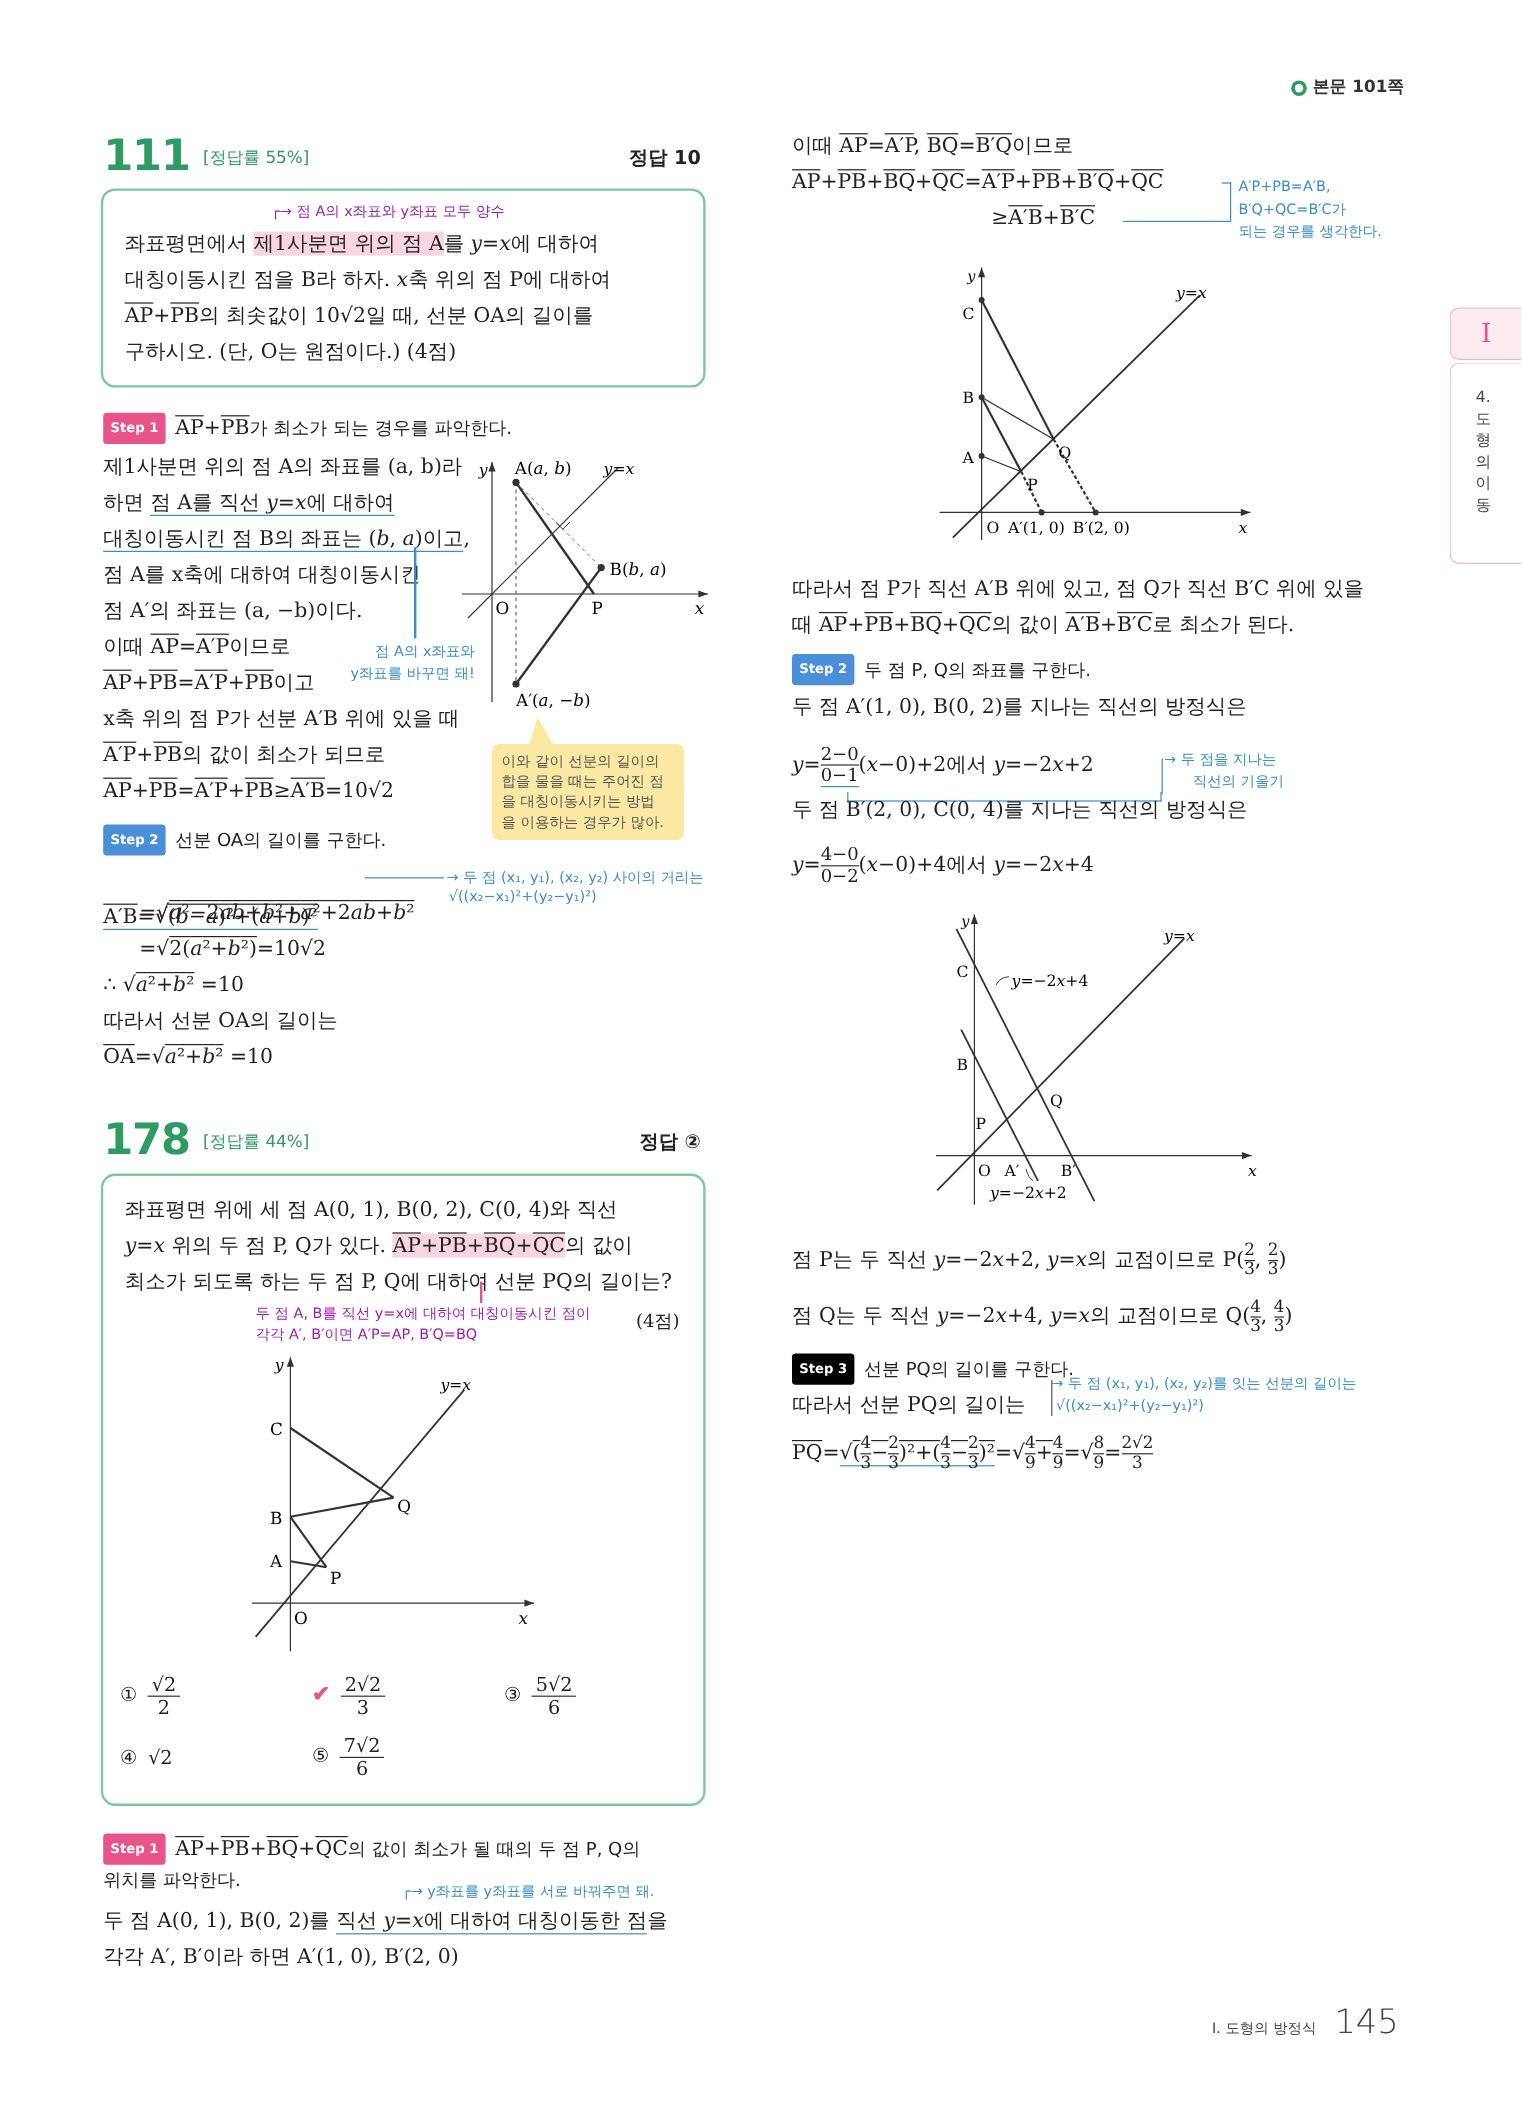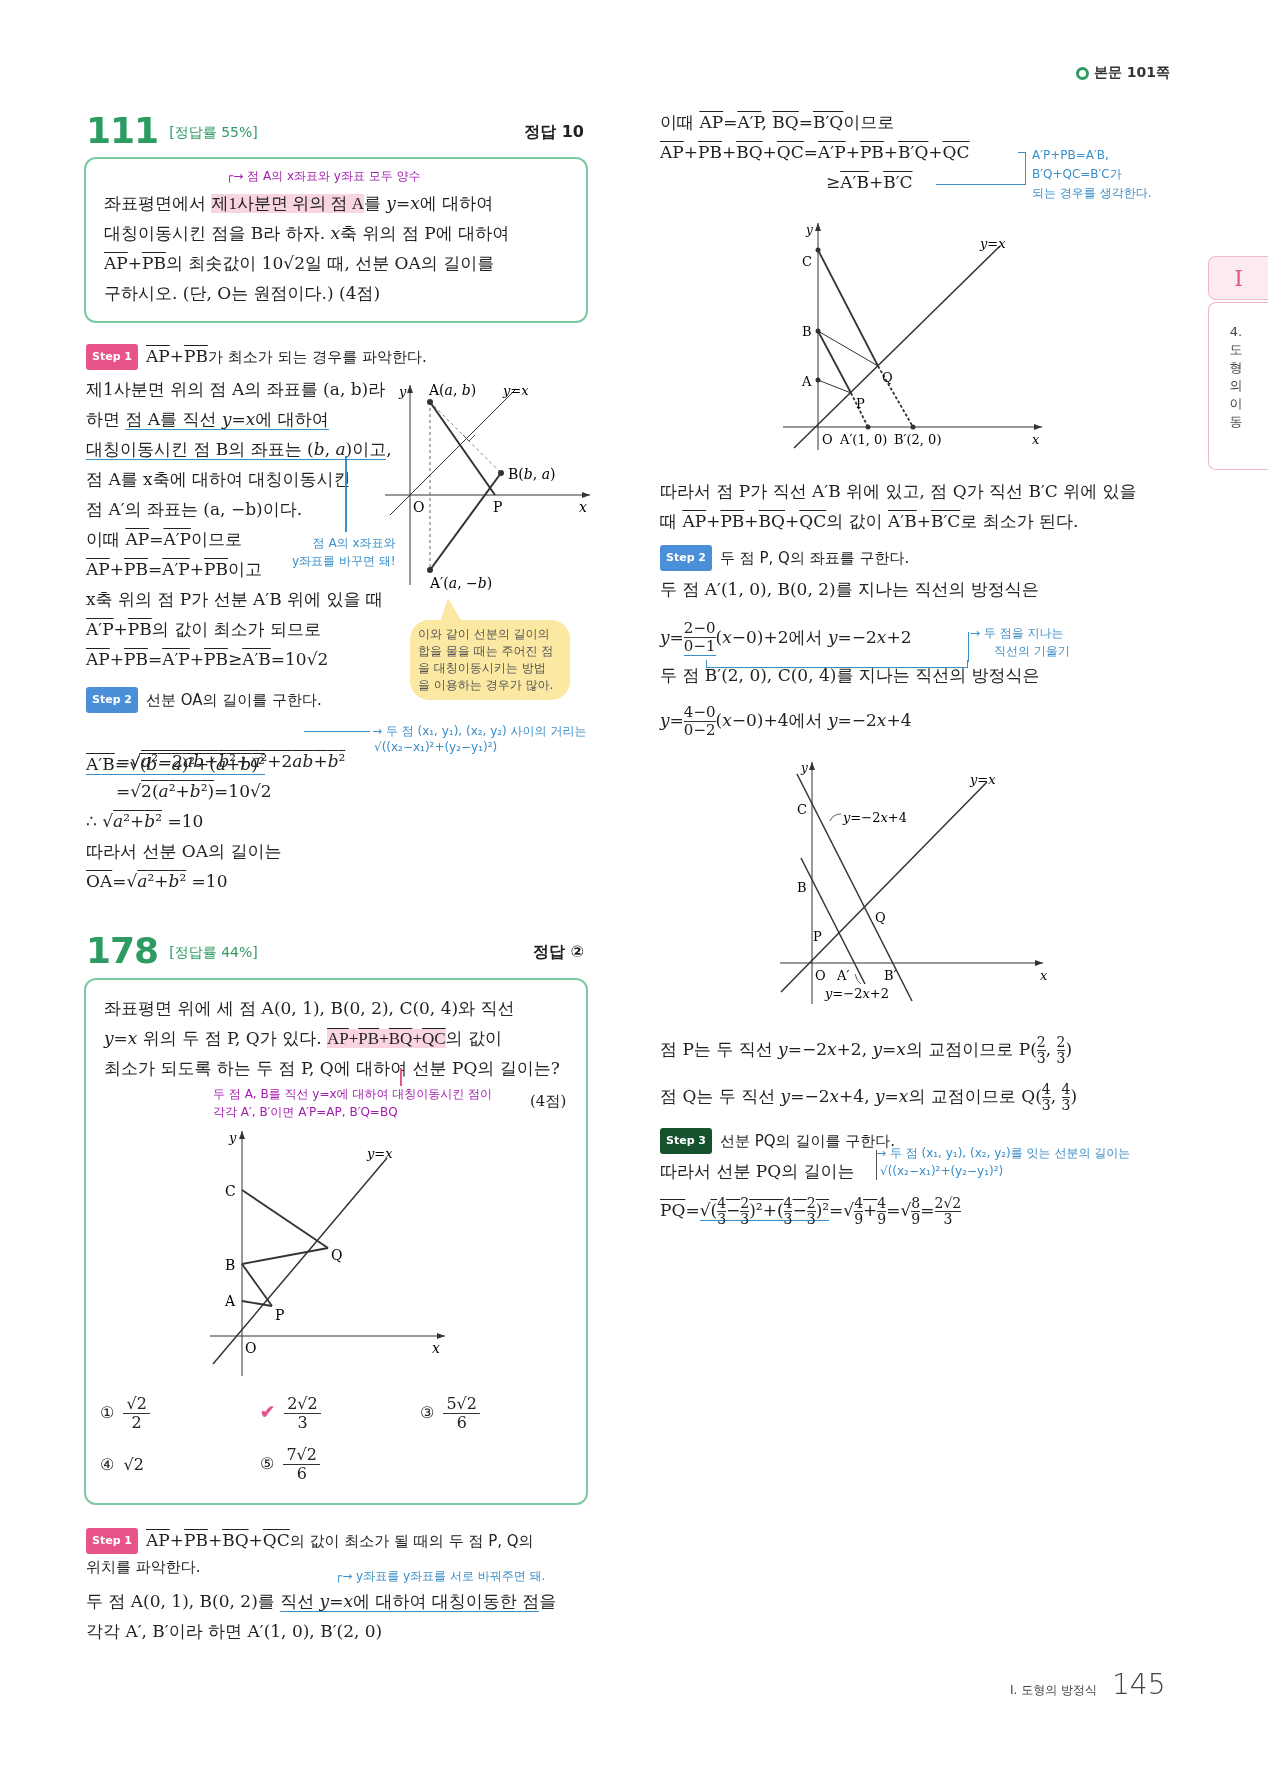--- a/index.html
+++ b/index.html
@@ -9,24 +9,24 @@
   .abs { position: absolute; }
   .ov { text-decoration: overline; }
   .line { position: absolute; font-size: 17px; line-height: 22px; white-space: nowrap; color: #222; }
   .pnum { font-family: "DejaVu Sans", sans-serif; font-weight: bold; color: #2e9b62; font-size: 36px; letter-spacing: -1px; }
   .rate { font-family: "DejaVu Sans", sans-serif; color: #2e9b62; font-size: 14px; }
   .answer { font-family: "DejaVu Sans", sans-serif; font-weight: bold; font-size: 16px; color: #222; }
   .qbox { position: absolute; border: 2px solid #7cc9a0; border-radius: 12px; background: #fff; }
   .step { display: inline-block; font-family: "DejaVu Sans", sans-serif; font-weight: bold; font-size: 11px; color: #fff; padding: 2px 6px; border-radius: 3px; margin-right: 8px; vertical-align: 2px; }
   .s1 { background: #e8538a; }
   .s2 { background: #4b8fd8; }
-  .s3 { background: #14532d; }
+  .s3 { background: #000000; }
   .note-blue { position: absolute; font-family: "DejaVu Sans", sans-serif; font-size: 12px; color: #3a8ec9; line-height: 16px; white-space: nowrap; }
   .note-pink { position: absolute; font-family: "DejaVu Sans", sans-serif; font-size: 12px; color: #a21caf; line-height: 16px; white-space: nowrap; }
-  .hl-pink { background: #f9d4e2; font-family: Liberation Serif, serif; }
+  .hl-pink { background: #f9d4e2; }
   .ul-blue { border-bottom: 1.5px solid #3a8ec9; }
   .bubble { position: absolute; background: #fbe8a3; border-radius: 6px; font-family: "DejaVu Sans", sans-serif; font-size: 12px; line-height: 17px; color: #555; padding: 6px 8px; }
   .choice { position: absolute; font-size: 16px; white-space: nowrap; }
   .side-tab { position: absolute; left: 1208px; width: 60px; border: 1px solid #f0b8c8; border-right: none; border-radius: 8px 0 0 8px; }
   svg text { font-family: "DejaVu Serif", serif; }
 </style>
 </head>
 <body>
 
 <div class="abs sans" style="left:1076px; top:64px; font-size:14px; font-weight:bold; color:#333; display:flex; align-items:center;">
@@ -103,21 +103,21 @@
   <text x="44" y="15" font-size="14">A(<tspan font-style="italic">a</tspan>, <tspan font-style="italic">b</tspan>)</text>
   <text x="118" y="15" font-size="13"><tspan font-style="italic">y</tspan>=<tspan font-style="italic">x</tspan></text>
   <text x="123" y="99" font-size="14">B(<tspan font-style="italic">b</tspan>, <tspan font-style="italic">a</tspan>)</text>
   <text x="28" y="132" font-size="14">O</text>
   <text x="108" y="132" font-size="14">P</text>
   <text x="194" y="132" font-size="14" font-style="italic">x</text>
   <text x="45" y="208" font-size="14">A′(<tspan font-style="italic">a</tspan>, −<tspan font-style="italic">b</tspan>)</text>
 </svg>
 
 <div class="abs" style="left:440px; top:598px; width:0; height:0; border-left:8px solid transparent; border-right:14px solid transparent; border-bottom:24px solid #fbe8a3;"></div>
-<div class="bubble" style="left:410px; top:620px; width:160px;border-radius:19px;">
+<div class="bubble" style="left:410px; top:620px; width:160px;">
   <div>이와 같이 선분의 길이의</div>
   <div>합을 물을 때는 주어진 점</div>
   <div>을 대칭이동시키는 방법</div>
   <div>을 이용하는 경우가 많아.</div>
 </div>
 
 <div class="line" style="left:86px; top:687px;">
   <span class="step s2">Step 2</span><span class="sans" style="font-size:15px;">선분 OA의 길이를 구한다.</span>
 </div>
 <div class="line" style="left:86px; top:720px;margin-top:33px;"><span class="ul-blue"><span class="ov">A′B</span>=√<span class="ov">(<i>b</i>−<i>a</i>)²+(<i>a</i>+<i>b</i>)²</span></span></div>

